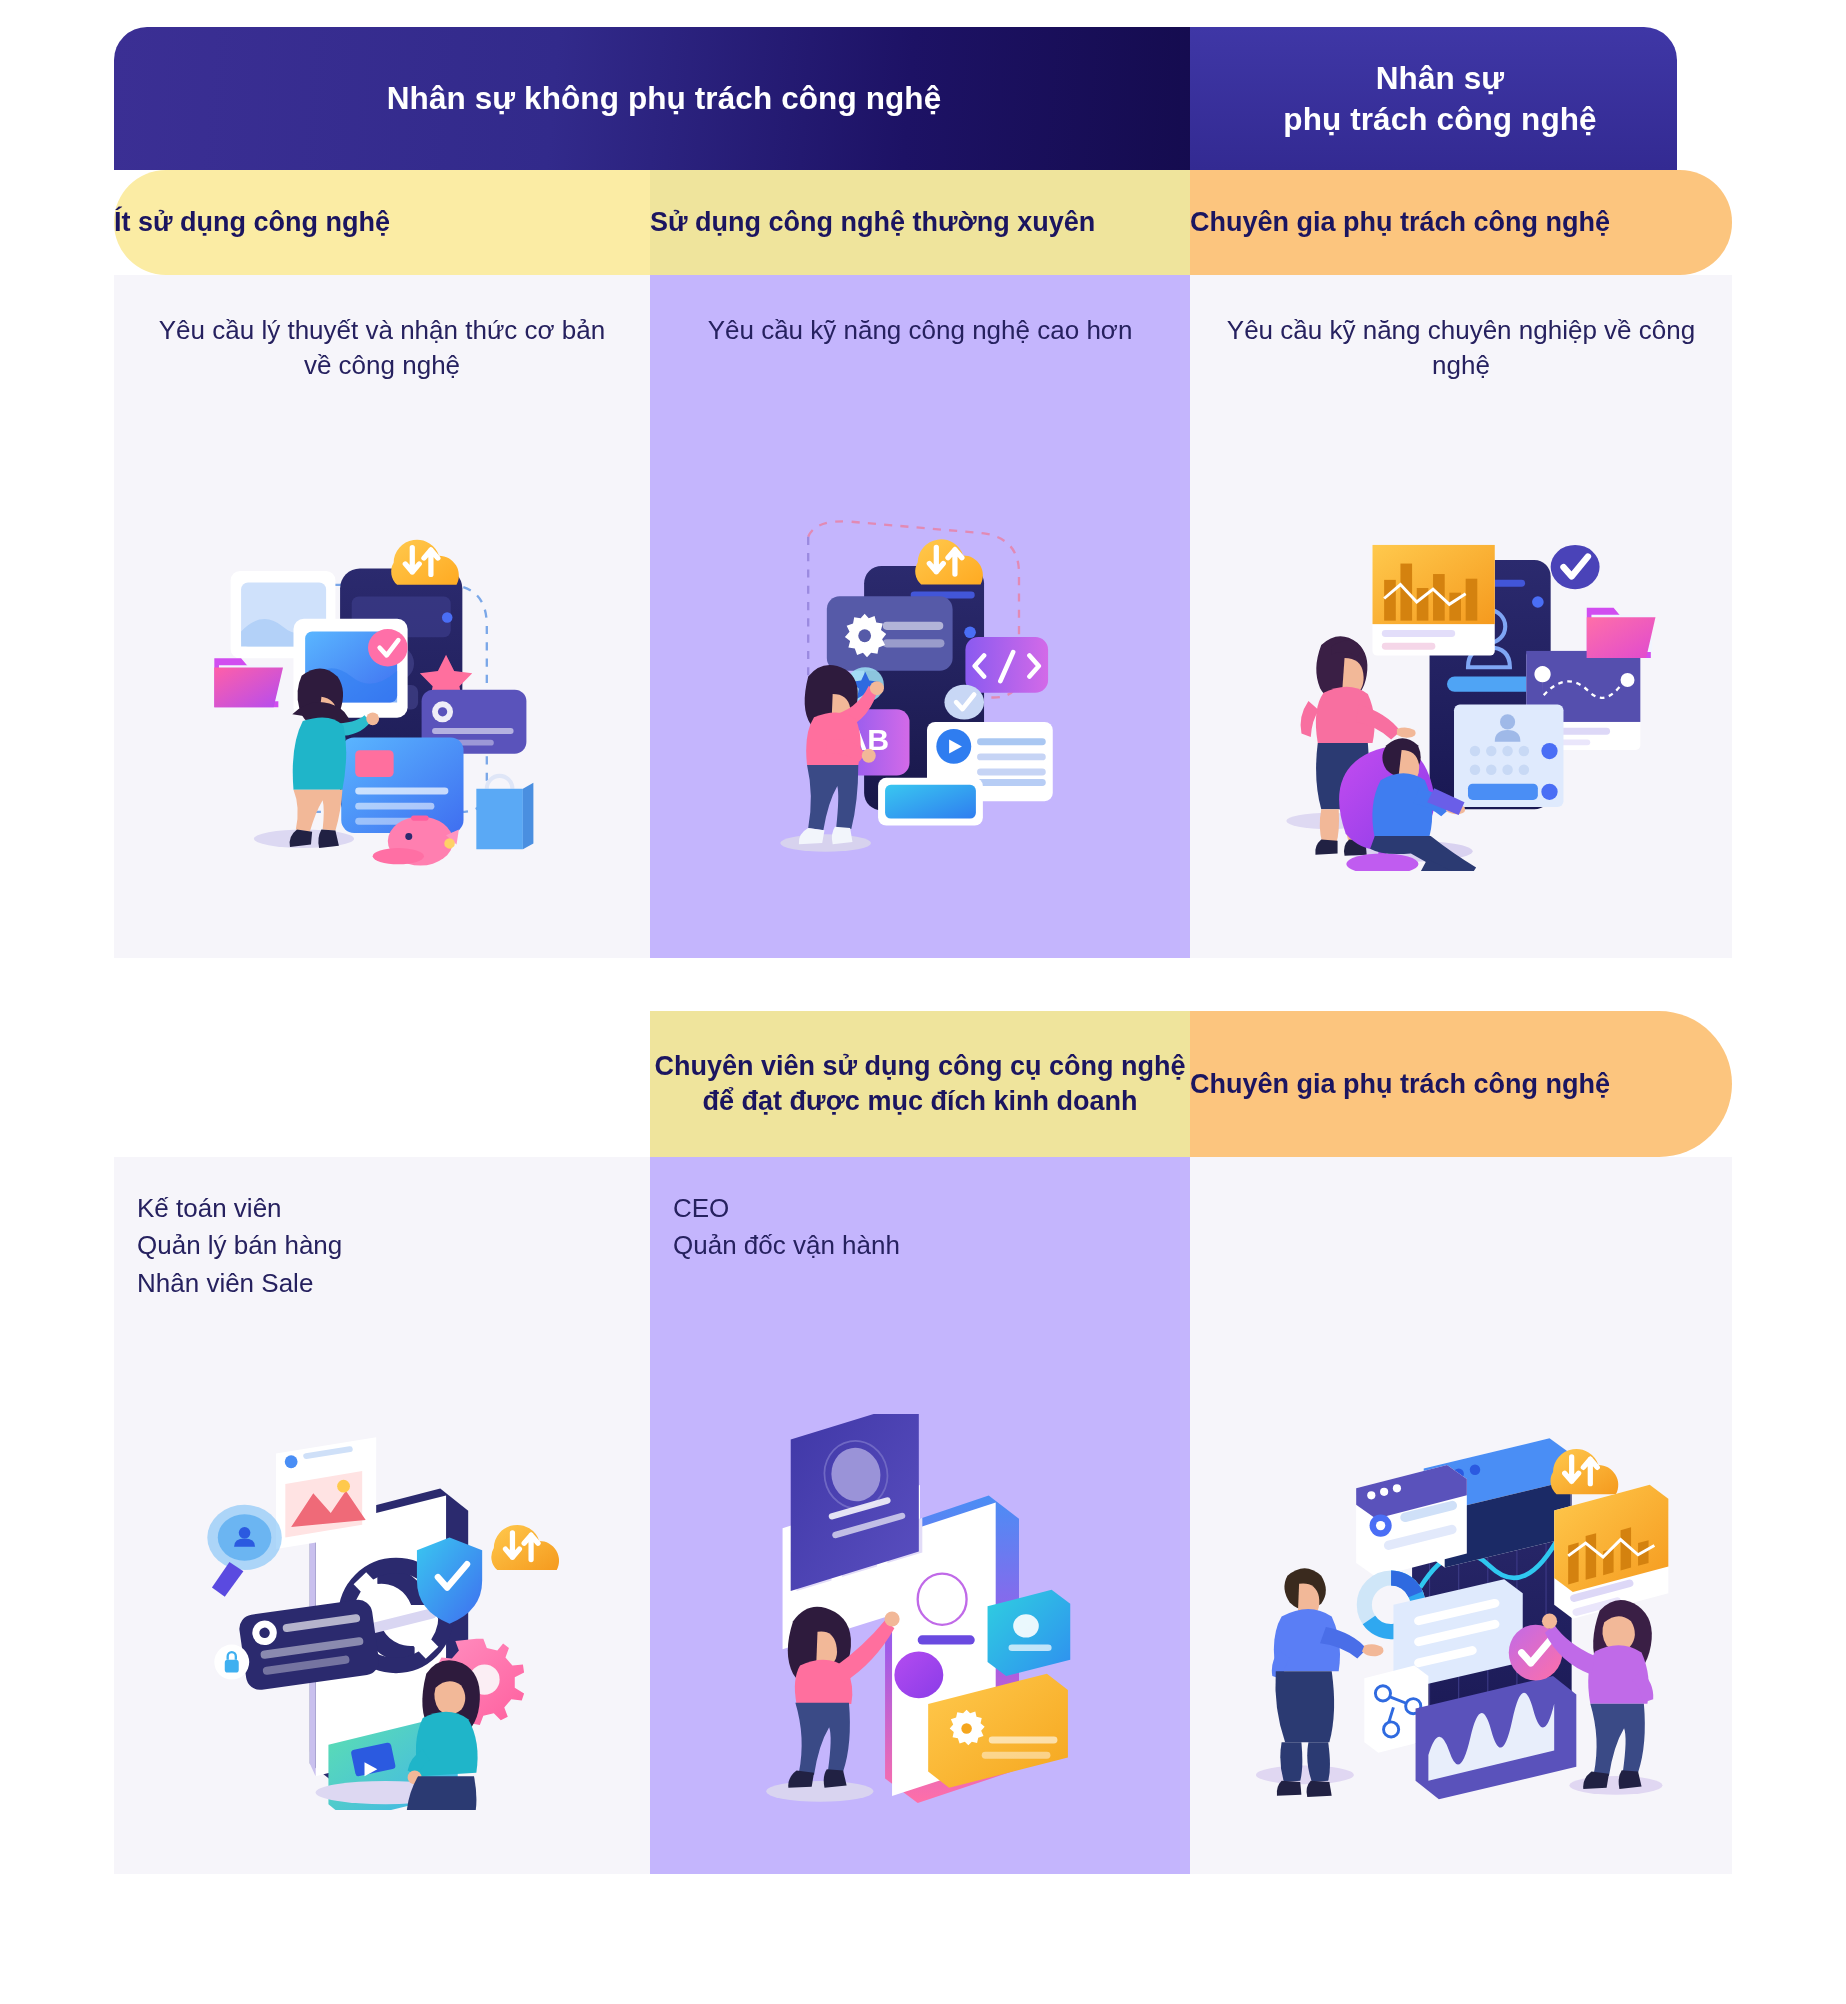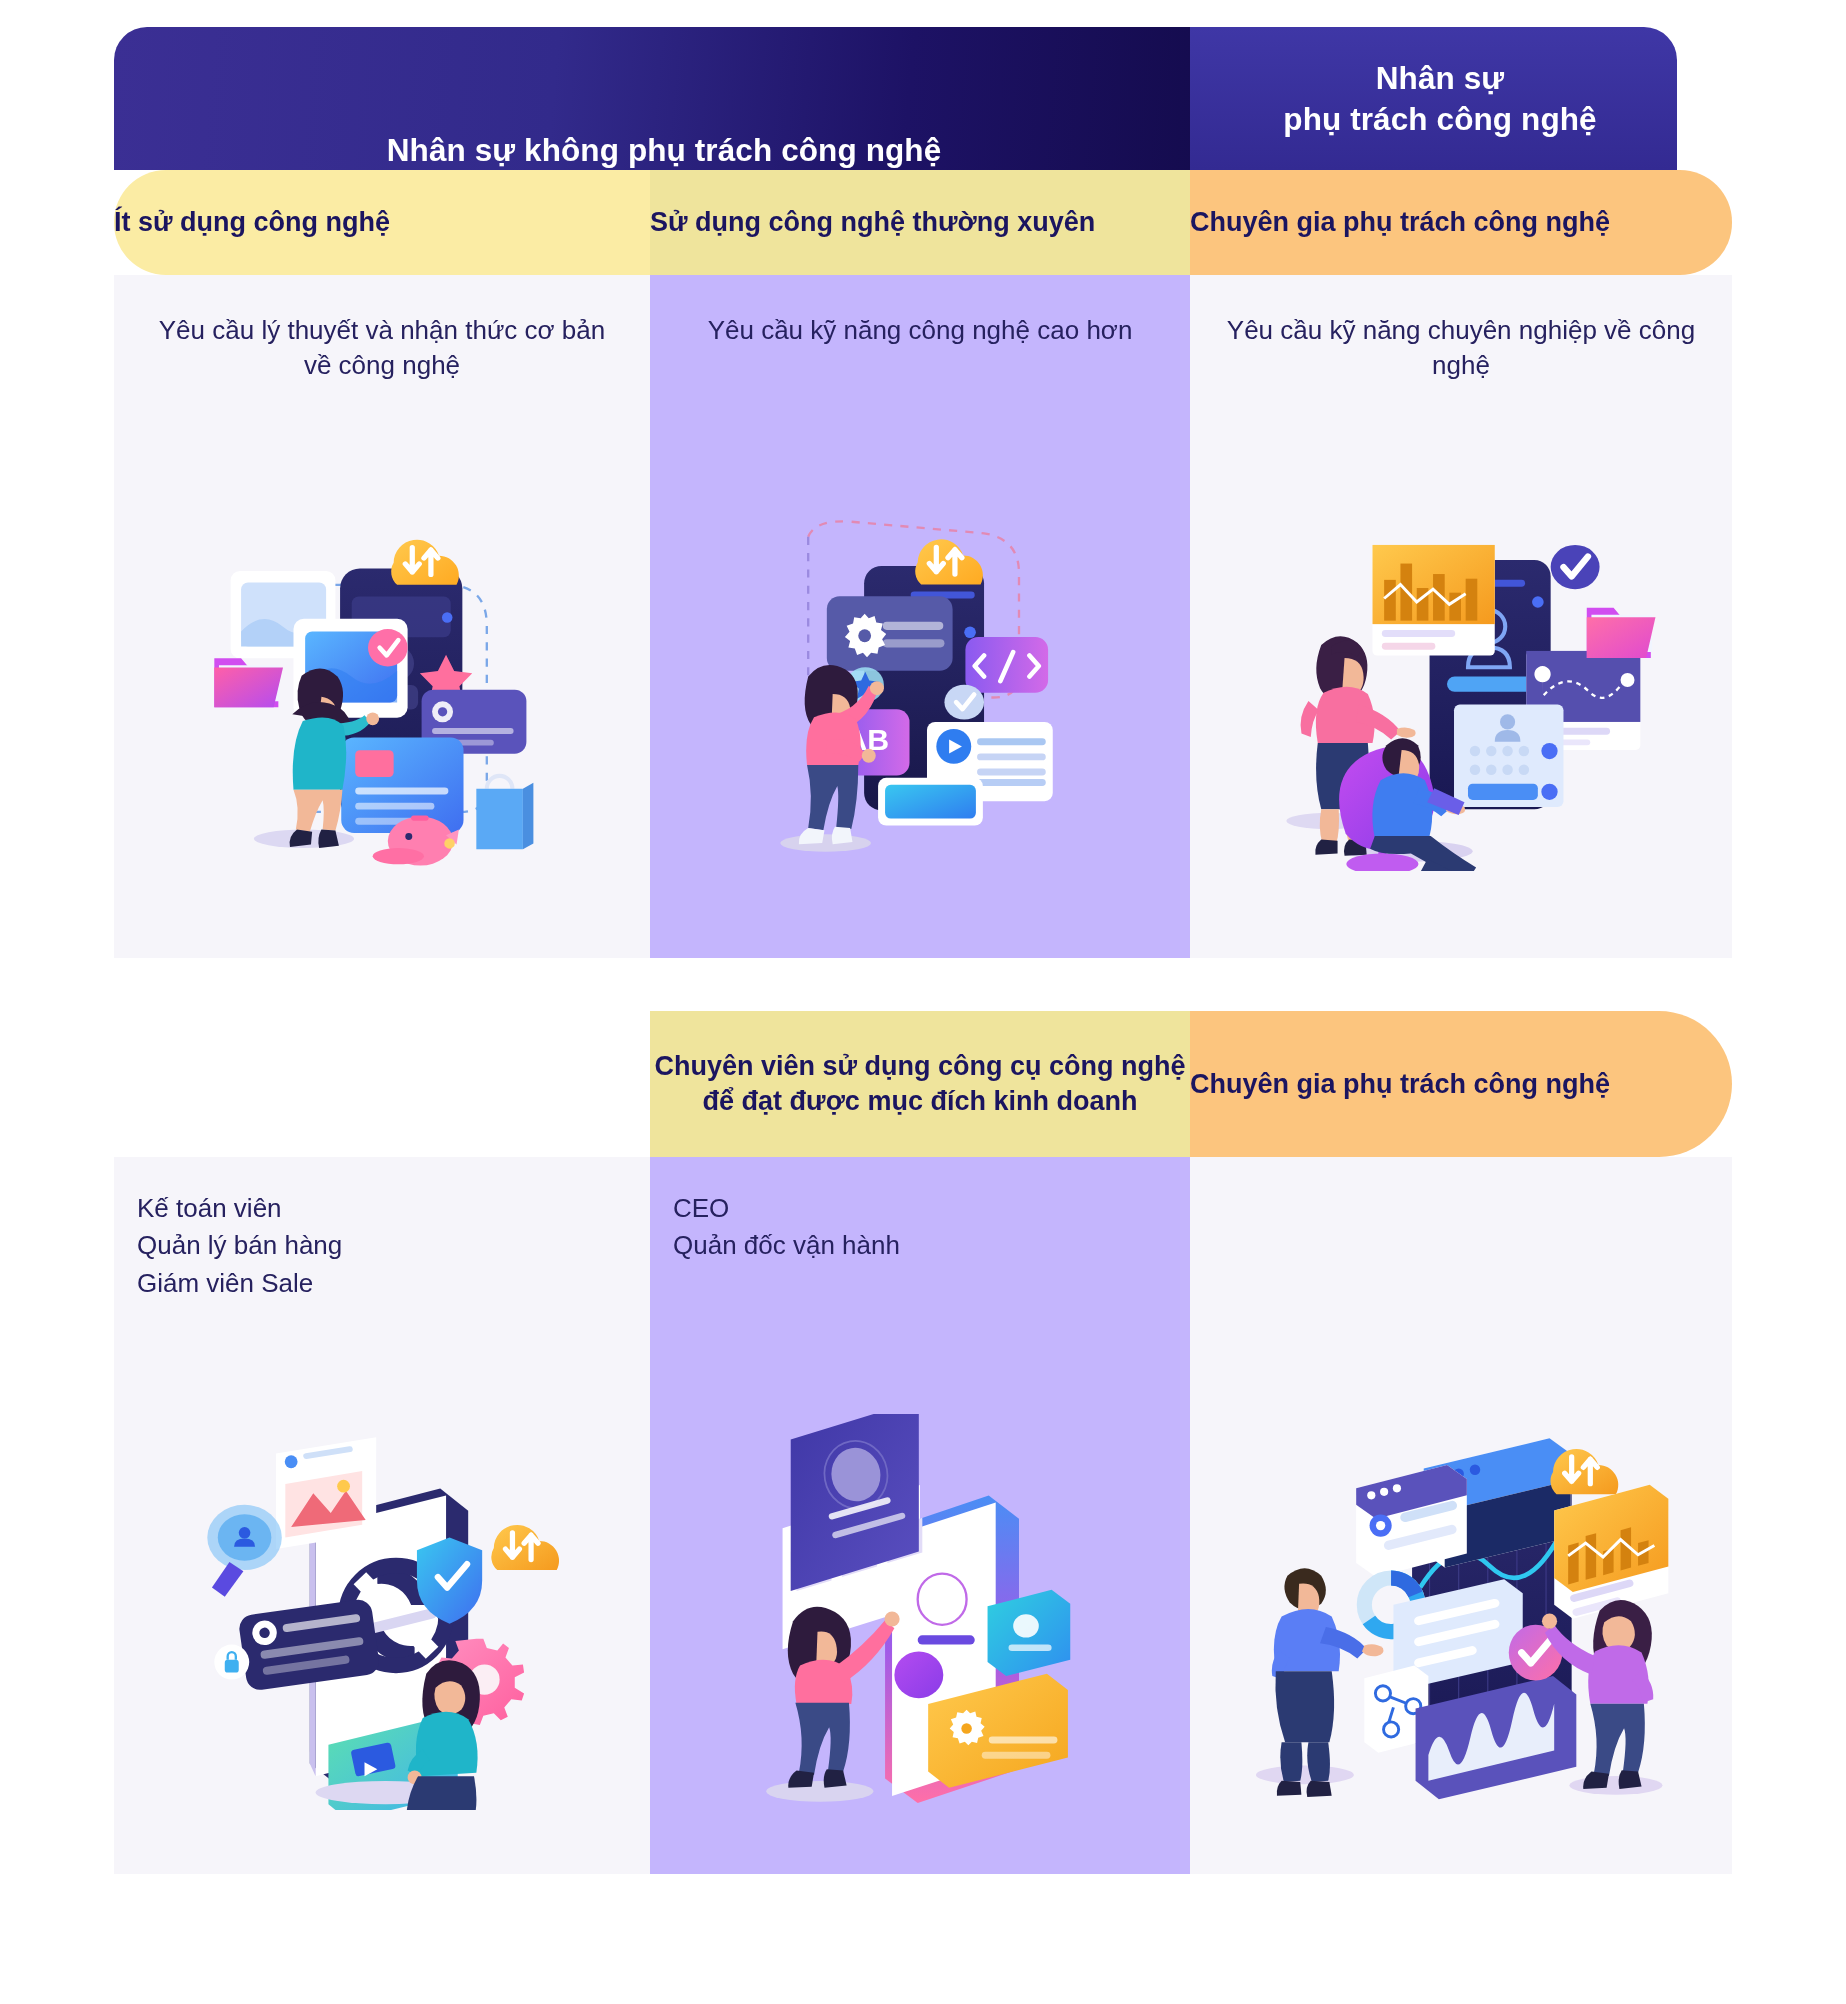--- a/index.html
+++ b/index.html
@@ -20,21 +20,20 @@
     position:absolute;top:0;height:143px;
     display:flex;align-items:center;justify-content:center;
     text-align:center;color:#ffffff;
     font-size:31.5px;font-weight:700;line-height:1.28;
     letter-spacing:0.1px;
   }
   #hdr-nontech{
     left:0;width:1100px;
     background:linear-gradient(95deg,#3b2f94 0%,#322a8b 40%,#1d1265 72%,#140b4d 100%);
     border-top-left-radius:33px;
-    align-items:flex-end;
   }
   #hdr-tech{
     left:1076px;width:474px;
     background:linear-gradient(180deg,#3f37a6 0%,#332a92 100%);
     border-top-right-radius:33px;
     padding-left:13px;
   }
   .hdr span{display:block;}
 
   
@@ -464,21 +463,21 @@
         </div>
       </div>
     </div>
 
     <div class="body-row" id="body-2">
 
       <div class="col" id="col-1">
         <div class="roles">
           <span class="r">Kế toán viên</span>
           <span class="r">Quản lý bán hàng</span>
-          <span class="r">Giám viên Sale</span>
+          <span class="r">Nhân viên Sale</span>
         </div>
         <div class="art" id="art-4">
           <svg viewBox="0 0 640 680" xmlns="http://www.w3.org/2000/svg">
             <defs>
               <linearGradient id="g4a" x1="0" y1="0" x2="1" y2="1">
                   <stop offset="0" stop-color="#ffc94d"></stop>
                   <stop offset="1" stop-color="#f59a1e"></stop>
                 </linearGradient>
               <linearGradient id="g4b" x1="0" y1="0" x2="1" y2="1">
                   <stop offset="0" stop-color="#39c7f0"></stop>

